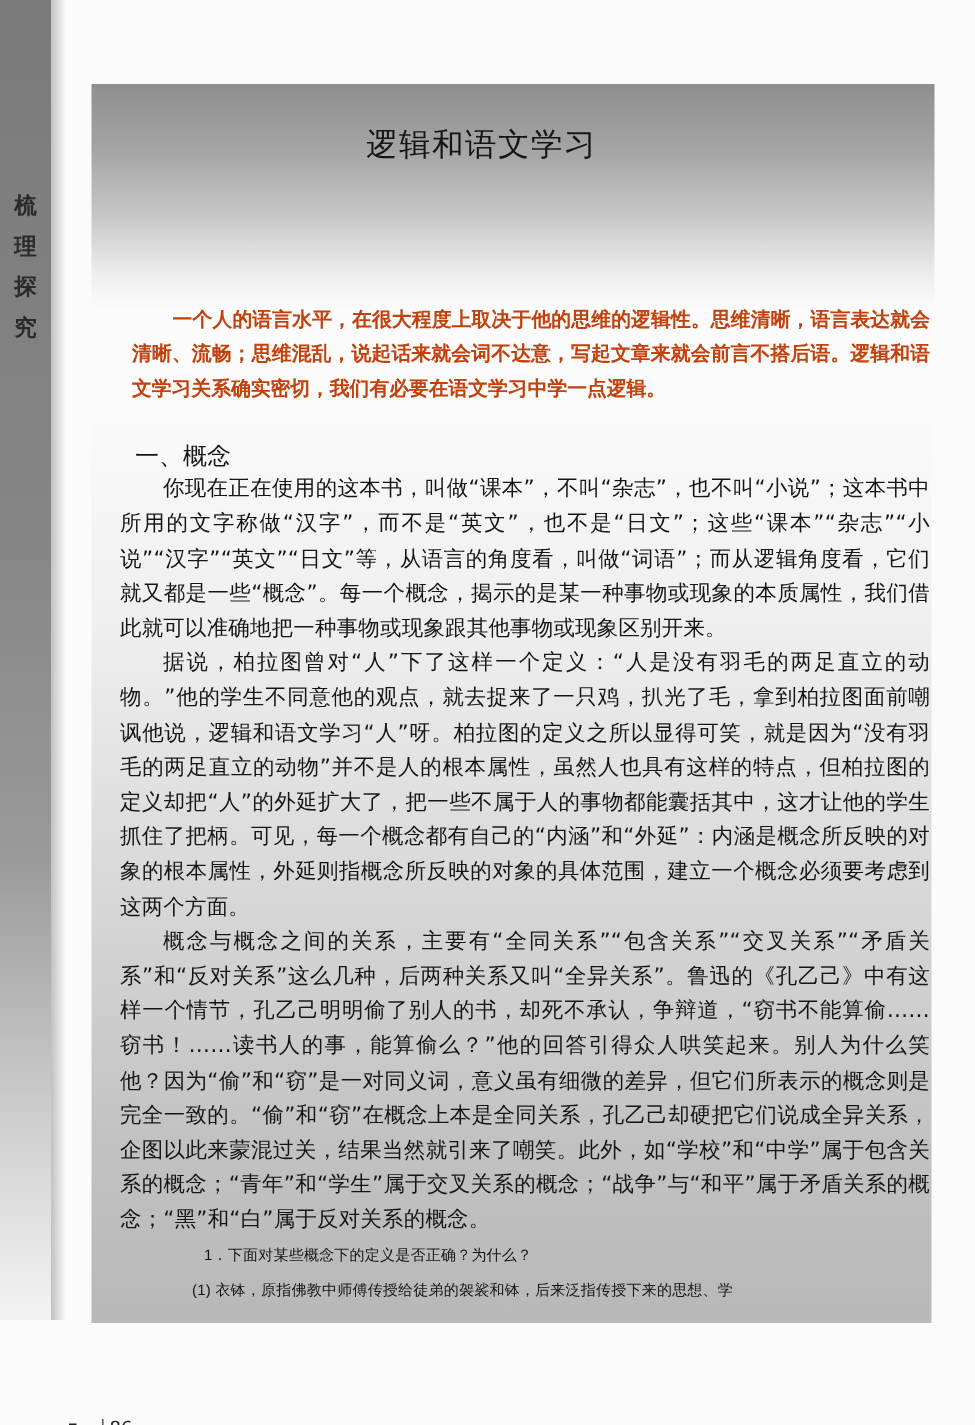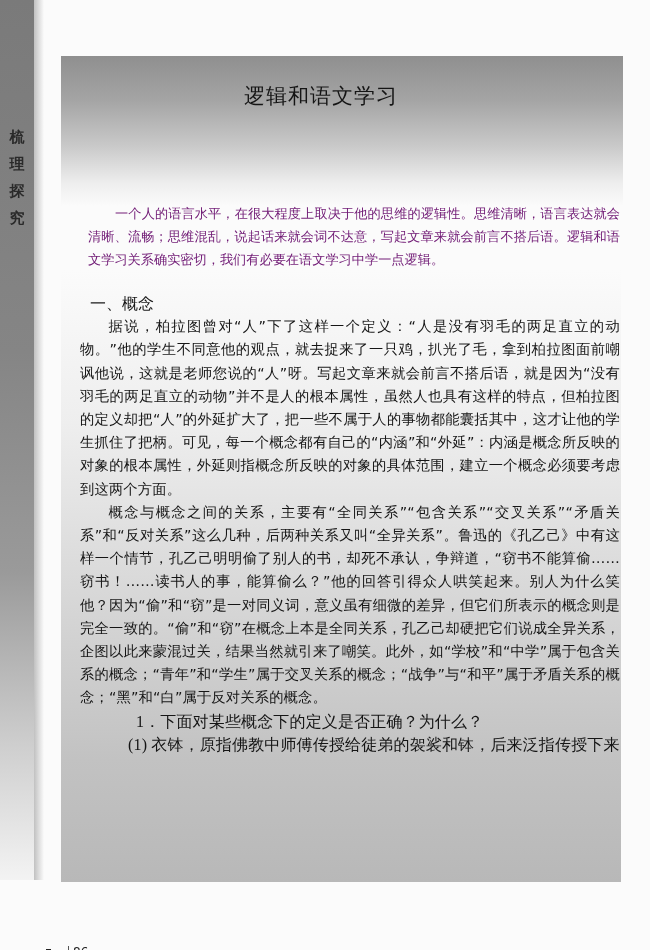--- a/index.html
+++ b/index.html
@@ -28,37 +28,38 @@
     position:absolute; left:61px; top:56px; width:562px; height:150px;
     background:linear-gradient(180deg,#8f8f8f 0%,#a5a5a5 30%,#c9c9c9 60%,#eeeeee 85%,rgba(251,251,251,0) 100%);
   }
   .title {
     position:absolute; left:61px; top:82px; width:520px; text-align:center;
     font-size:21px; letter-spacing:1px; color:#151515;
     font-family:"DejaVu Sans","Liberation Sans",sans-serif;
   }
   .intro {
     position:absolute; left:88px; top:202px; width:532px;
-    font-size:13.2px; line-height:23px; color:#701a75;
+    font-size:13.2px; line-height:23px; color:#c2410c;
     font-family:"DejaVu Serif","Liberation Serif",serif;
+    font-weight:bold;
   }
   .intro p { margin:0; text-indent:2.05em; text-align:justify; }
   .body-bg {
     position:absolute; left:61px; top:270px; width:560px; height:612px;
     background:linear-gradient(180deg,rgba(251,251,251,0) 0%,#eeeeee 25%,#d6d6d6 55%,#c2c2c2 80%,#b8b8b8 100%);
   }
   .body {
     position:absolute; left:80px; top:292px; width:540px;
     font-size:14.3px; line-height:23.2px; color:#151515;
     font-family:"DejaVu Sans","Liberation Sans",sans-serif;
   }
   .body h2 { margin:0; font-size:16px; font-weight:normal; padding-left:10px; }
   .body p { margin:0; text-indent:2em; text-align:justify; letter-spacing:0.15px; }
   .exercise {
-    font-family:Liberation Serif, serif; font-size:16px;
+    font-family:Liberation Sans, sans-serif; font-size:10px;
   }
   .ex-q { padding-left:56px; text-indent:0 !important; }
   .ex-item { padding-left:48px; text-indent:0 !important; white-space:nowrap; overflow:hidden; }
   .footer { position:absolute; left:38px; top:912px; height:38px; width:120px;margin-top:34px; }
   .micro { position:absolute; left:0; top:2px; width:22px; height:28px; }
   .vline { position:absolute; left:30px; top:0; width:1px; height:38px; background:#555; }
   .page-num { position:absolute; left:35px; top:-1px; font-size:12px; color:#222;
     font-family:"DejaVu Sans","Liberation Sans",sans-serif; }
   .subject { position:absolute; left:32px; top:17px; width:31px; height:11px; background:#8d8d8d;
     color:#e8e8e8; font-size:7px; line-height:11px; text-align:left; letter-spacing:2px;
@@ -80,21 +81,22 @@
 <div class="title">逻辑和语文学习</div>
 
 <div class="intro">
   <p>一个人的语言水平，在很大程度上取决于他的思维的逻辑性。思维清晰，语言表达就会清晰、流畅；思维混乱，说起话来就会词不达意，写起文章来就会前言不搭后语。逻辑和语文学习关系确实密切，我们有必要在语文学习中学一点逻辑。</p>
 </div>
 
 <div class="body-bg"></div>
 
 <div class="body">
   <h2>一、概念</h2>
-  <p>据说，柏拉图曾对“人”下了这样一个定义：“人是没有羽毛的两足直立的动物。”他的学生不同意他的观点，就去捉来了一只鸡，扒光了毛，拿到柏拉图面前嘲讽他说，这就是老师您说的“人”呀。写起文章来就会前言不搭后语，就是因为“没有羽毛的两足直立的动物”并不是人的根本属性，虽然人也具有这样的特点，但柏拉图的定义却把“人”的外延扩大了，把一些不属于人的事物都能囊括其中，这才让他的学生抓住了把柄。可见，每一个概念都有自己的“内涵”和“外延”：内涵是概念所反映的对象的根本属性，外延则指概念所反映的对象的具体范围，建立一个概念必须要考虑到这两个方面。</p>
+  <p>你现在正在使用的这本书，叫做“课本”，不叫“杂志”，也不叫“小说”；这本书中所用的文字称做“汉字”，而不是“英文”，也不是“日文”；这些“课本”“杂志”“小说”“汉字”“英文”“日文”等，从语言的角度看，叫做“词语”；而从逻辑角度看，它们就又都是一些“概念”。每一个概念，揭示的是某一种事物或现象的本质属性，我们借此就可以准确地把一种事物或现象跟其他事物或现象区别开来。</p>
+  <p>据说，柏拉图曾对“人”下了这样一个定义：“人是没有羽毛的两足直立的动物。”他的学生不同意他的观点，就去捉来了一只鸡，扒光了毛，拿到柏拉图面前嘲讽他说，逻辑和语文学习“人”呀。柏拉图的定义之所以显得可笑，就是因为“没有羽毛的两足直立的动物”并不是人的根本属性，虽然人也具有这样的特点，但柏拉图的定义却把“人”的外延扩大了，把一些不属于人的事物都能囊括其中，这才让他的学生抓住了把柄。可见，每一个概念都有自己的“内涵”和“外延”：内涵是概念所反映的对象的根本属性，外延则指概念所反映的对象的具体范围，建立一个概念必须要考虑到这两个方面。</p>
   <p>概念与概念之间的关系，主要有“全同关系”“包含关系”“交叉关系”“矛盾关系”和“反对关系”这么几种，后两种关系又叫“全异关系”。鲁迅的《孔乙己》中有这样一个情节，孔乙己明明偷了别人的书，却死不承认，争辩道，“窃书不能算偷……窃书！……读书人的事，能算偷么？”他的回答引得众人哄笑起来。别人为什么笑他？因为“偷”和“窃”是一对同义词，意义虽有细微的差异，但它们所表示的概念则是完全一致的。“偷”和“窃”在概念上本是全同关系，孔乙己却硬把它们说成全异关系，企图以此来蒙混过关，结果当然就引来了嘲笑。此外，如“学校”和“中学”属于包含关系的概念；“青年”和“学生”属于交叉关系的概念；“战争”与“和平”属于矛盾关系的概念；“黑”和“白”属于反对关系的概念。</p>
   <div class="exercise">
     <p class="ex-q">1．下面对某些概念下的定义是否正确？为什么？</p>
     <p class="ex-item">(1) 衣钵，原指佛教中师傅传授给徒弟的袈裟和钵，后来泛指传授下来的思想、学</p>
   </div>
 </div>
 
 <div class="footer">
   <svg class="micro" viewBox="0 0 22 28">
     <rect x="8" y="1" width="5" height="4" fill="#222"></rect>

